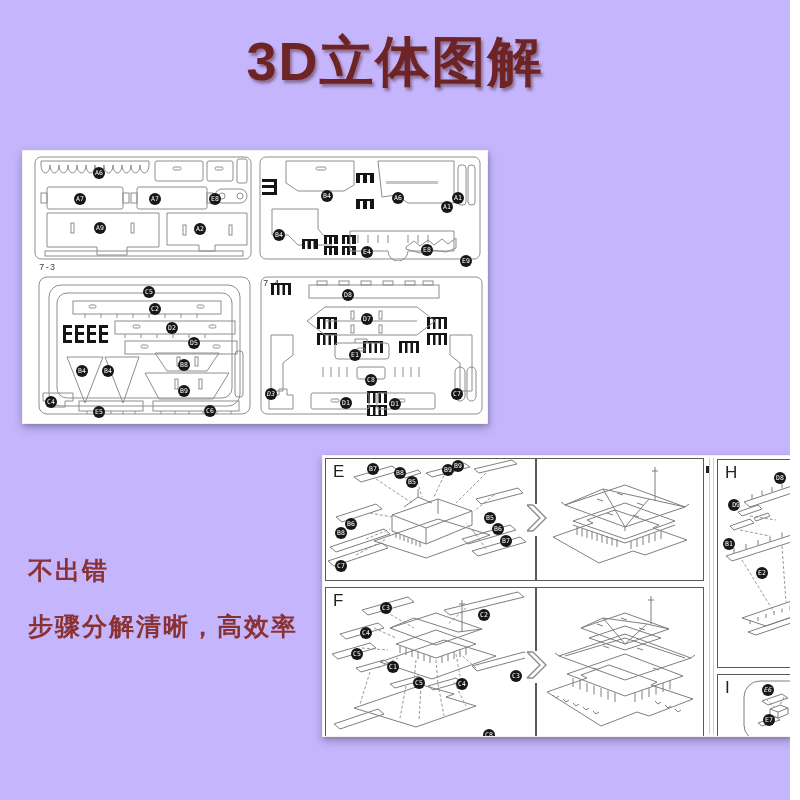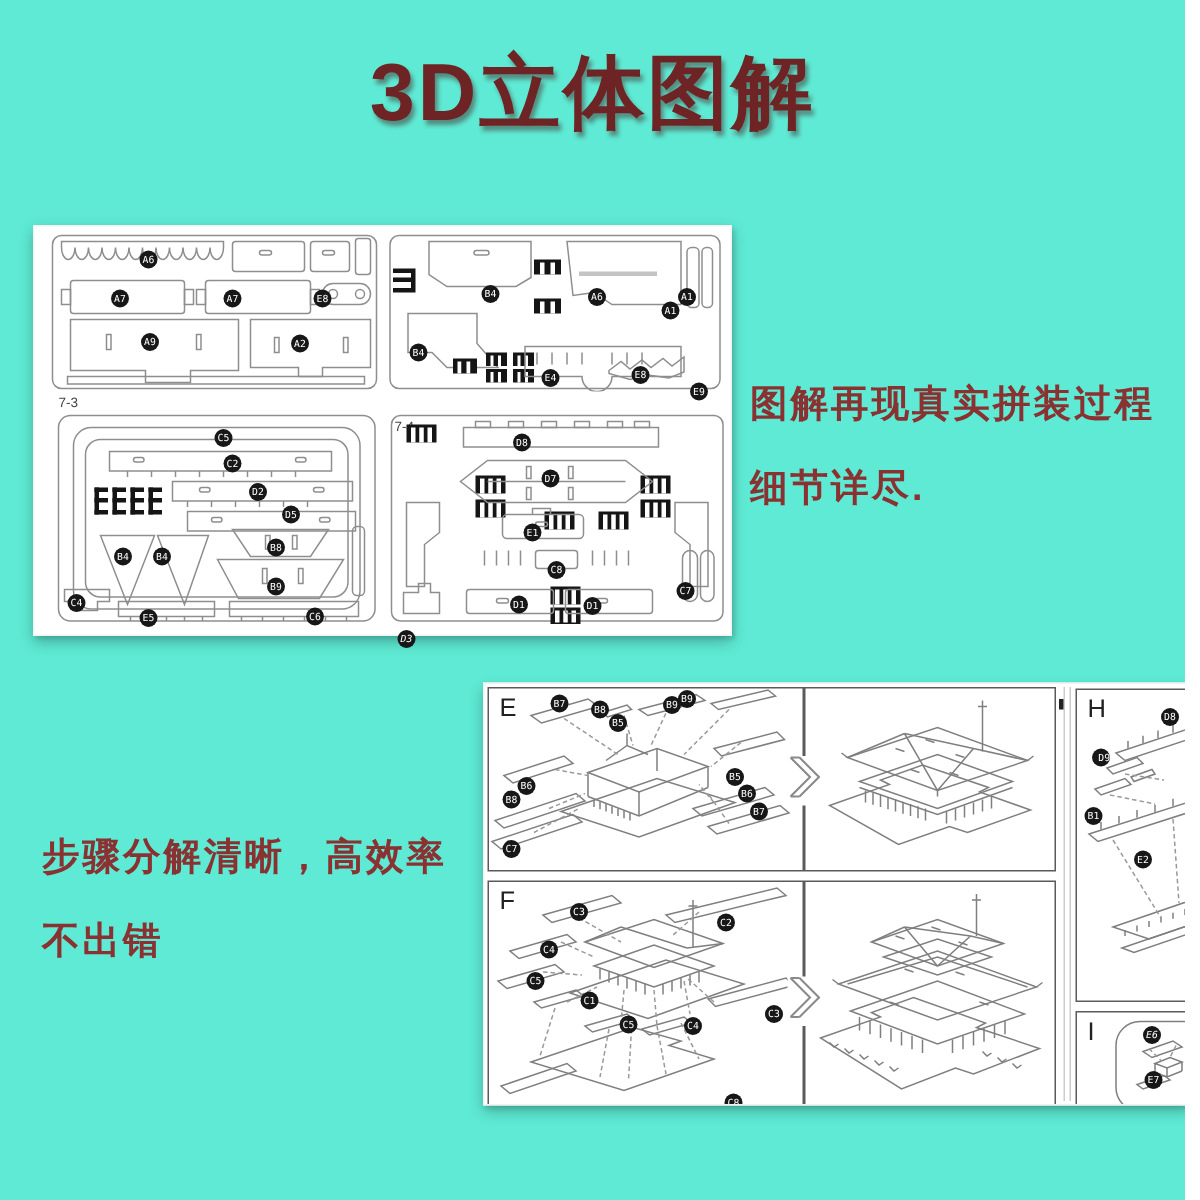--- a/index.html
+++ b/index.html
@@ -1,31 +1,31 @@
 <!DOCTYPE html>
 <html><head>
 <meta charset="utf-8">
 <style>
   html,body{margin:0;padding:0;background:#fff;}
-  .stage{position:relative;width:790px;height:800px;background:#5eead4;overflow:hidden;
+  .stage{position:relative;width:790px;height:800px;background:#c4b5fd;overflow:hidden;
          font-family:"Liberation Sans",sans-serif;}
   .title{position:absolute;left:0;top:26px;width:100%;margin:0;text-align:center;
          font-size:54px;font-weight:bold;letter-spacing:2px;color:#6e2424;
          text-shadow:2px 3px 3px rgba(70,25,25,.45);}
   .caption{position:absolute;color:#8a3232;font-size:25px;font-weight:600;letter-spacing:2px;}
   .caption div{margin-bottom:23px;}
   .cap-right{left:500px;top:252px;width:300px;}
   .cap-left{left:28px;top:554px;width:300px;}
   .photo{position:absolute;background:#fff;border:1px solid #f2f2f2;
          box-shadow:0 4px 9px rgba(0,0,0,.25), 2px 2px 3px rgba(0,0,0,.10);}
   #img1{left:22px;top:150px;width:464px;height:272px;}
   #img2{left:322px;top:455px;width:470px;height:280px;overflow:hidden;}
   .sheet{position:absolute;}
   .sheet svg, .panel svg{position:absolute;left:0;top:0;}
-  .sheet-id{position:absolute;font-family:Liberation Sans, sans-serif;font-size:9px;color:#444;}
+  .sheet-id{position:absolute;font-family:Liberation Mono, monospace;font-size:9px;color:#444;}
   .panel{position:absolute;border:1px solid #5a5a5a;background:#fff;}
   .pE{left:2px;top:2px;width:209px;height:121px;}
   .pEr{left:213px;top:2px;width:166px;height:121px;}
   .pF{left:2px;top:131px;width:209px;height:155px;}
   .pFr{left:213px;top:131px;width:166px;height:155px;}
   .pH{left:394px;top:3px;width:140px;height:207px;}
   .pI{left:394px;top:218px;width:140px;height:75px;}
   .plabel{position:absolute;left:7px;top:3px;font-size:17px;color:#222;z-index:4;}
   .chip{position:absolute;width:12px;height:12px;border-radius:50%;background:#171717;
         color:#fff;font-size:6.5px;line-height:12px;text-align:center;
@@ -274,32 +274,28 @@
           <rect x="138" y="124" width="8" height="3" rx="1.5"></rect>
         <rect x="196" y="92" width="10" height="34" rx="5"></rect>
           <rect x="208" y="92" width="9" height="34" rx="4.5"></rect>
       </svg>
     <span class="chip" style="left: 83px; top: 14px;">D8</span>
         <span class="chip" style="left: 102px; top: 38px;">D7</span>
         <span class="chip" style="left: 90px; top: 74px;">E1</span>
         <span class="chip" style="left: 106px; top: 99px;">C8</span>
         <span class="chip" style="left: 81px; top: 122px;">D1</span>
         <span class="chip" style="left: 130px; top: 123px;">D1</span>
-        <span class="chip" style="left: 6px; top: 145px; font-style: italic;">D3</span>
+        <span class="chip" style="left: 6px; top: 113px; font-style: italic;">D3</span>
         <span class="chip" style="left: 192px; top: 113px;">C7</span>
       </div>
   </div>
 
-  <div class="caption cap-right">
-    <div>图解再现真实拼装过程</div>
-    <div>细节详尽.</div>
-  </div>
   <div class="caption cap-left">
+    <div>不出错</div>
     <div>步骤分解清晰，高效率</div>
-    <div>不出错</div>
   </div>
 
   <div class="photo" id="img2">
 
     <div class="panel pE">
       <span class="plabel">E</span>
       <svg width="207" height="119" viewBox="0 0 207 119" fill="none" stroke="#7f7f7f" stroke-width="1">
         <path d="M66,56 L112,40 L146,52 L100,69 Z"></path>
         <path d="M66,56 V72 M112,40 V55 M146,52 V66 M100,69 V85"></path>
         <path d="M66,72 L100,85 L146,66"></path>

